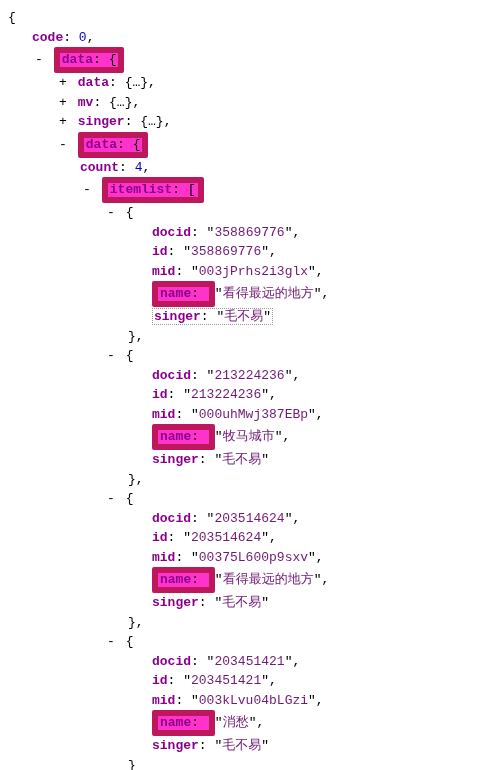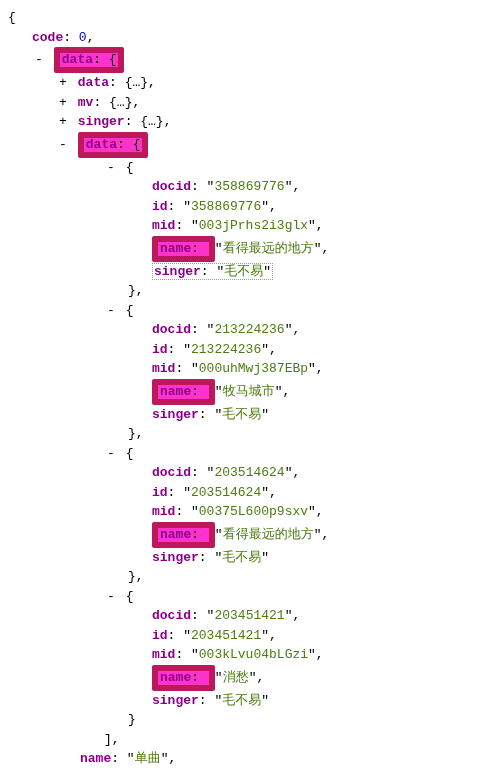--- a/index.html
+++ b/index.html
@@ -10,21 +10,21 @@
     line-height: 1.5;
     background: #fff;
     color: #000;
     width: 504px;
     box-sizing: border-box;
     position: relative;
   }
   .punct { color: #000; }
   .key { color: #8b008b; font-weight: bold; }
   .num { color: #0000cd; }
-  .str { color: #4d7c0f; }
+  .str { color: #701a75; }
   .toggle { color: #000; display: inline-block; width: 14px; text-align: center; }
   .line { white-space: pre; }
   .hl {
     background: #ff33cc;
     border: 6px solid #be185d;
     border-radius: 2px;
     padding: 0px 2px;
     display: inline-block;
     line-height: 14px;
   }
@@ -53,21 +53,23 @@
 <div class="line indent1"><span class="toggle">-</span> <span class="hl"><span class="key">data</span><span class="punct">: {</span></span></div>
 
 <div class="line indent2"><span class="toggle">+</span> <span class="key">data</span><span class="punct">: {…},</span></div>
 
 <div class="line indent2"><span class="toggle">+</span> <span class="key">mv</span><span class="punct">: {…},</span></div>
 
 <div class="line indent2"><span class="toggle">+</span> <span class="key">singer</span><span class="punct">: {…},</span></div>
 
 <div class="line indent2"><span class="toggle">-</span> <span class="hl"><span class="key">data</span><span class="punct">: {</span></span></div>
 
+<div class="line indent3"><span class="key">count</span><span class="punct">: </span><span class="num">4</span><span class="punct">,</span></div>
 
+<div class="line indent3"><span class="toggle">-</span> <span class="hl"><span class="key">itemlist</span><span class="punct">: [</span></span></div>
 
 <div class="line indent4"><span class="toggle">-</span> <span class="punct">{</span></div>
 <div class="line indent6"><span class="key">docid</span><span class="punct">: "</span><span class="str">358869776</span><span class="punct">",</span></div>
 <div class="line indent6"><span class="key">id</span><span class="punct">: "</span><span class="str">358869776</span><span class="punct">",</span></div>
 <div class="line indent6"><span class="key">mid</span><span class="punct">: "</span><span class="str">003jPrhs2i3glx</span><span class="punct">",</span></div>
 <div class="line indent6"><span class="hl"><span class="key">name</span><span class="punct">: </span></span><span class="punct">"</span><span class="str">看得最远的地方</span><span class="punct">",</span></div>
 <div class="line indent6"><span class="boxed"><span class="key">singer</span><span class="punct">: "</span><span class="str">毛不易</span><span class="punct">"</span></span></div>
 <div class="line indent5"><span class="punct">},</span></div>
 
 <div class="line indent4"><span class="toggle">-</span> <span class="punct">{</span></div>

